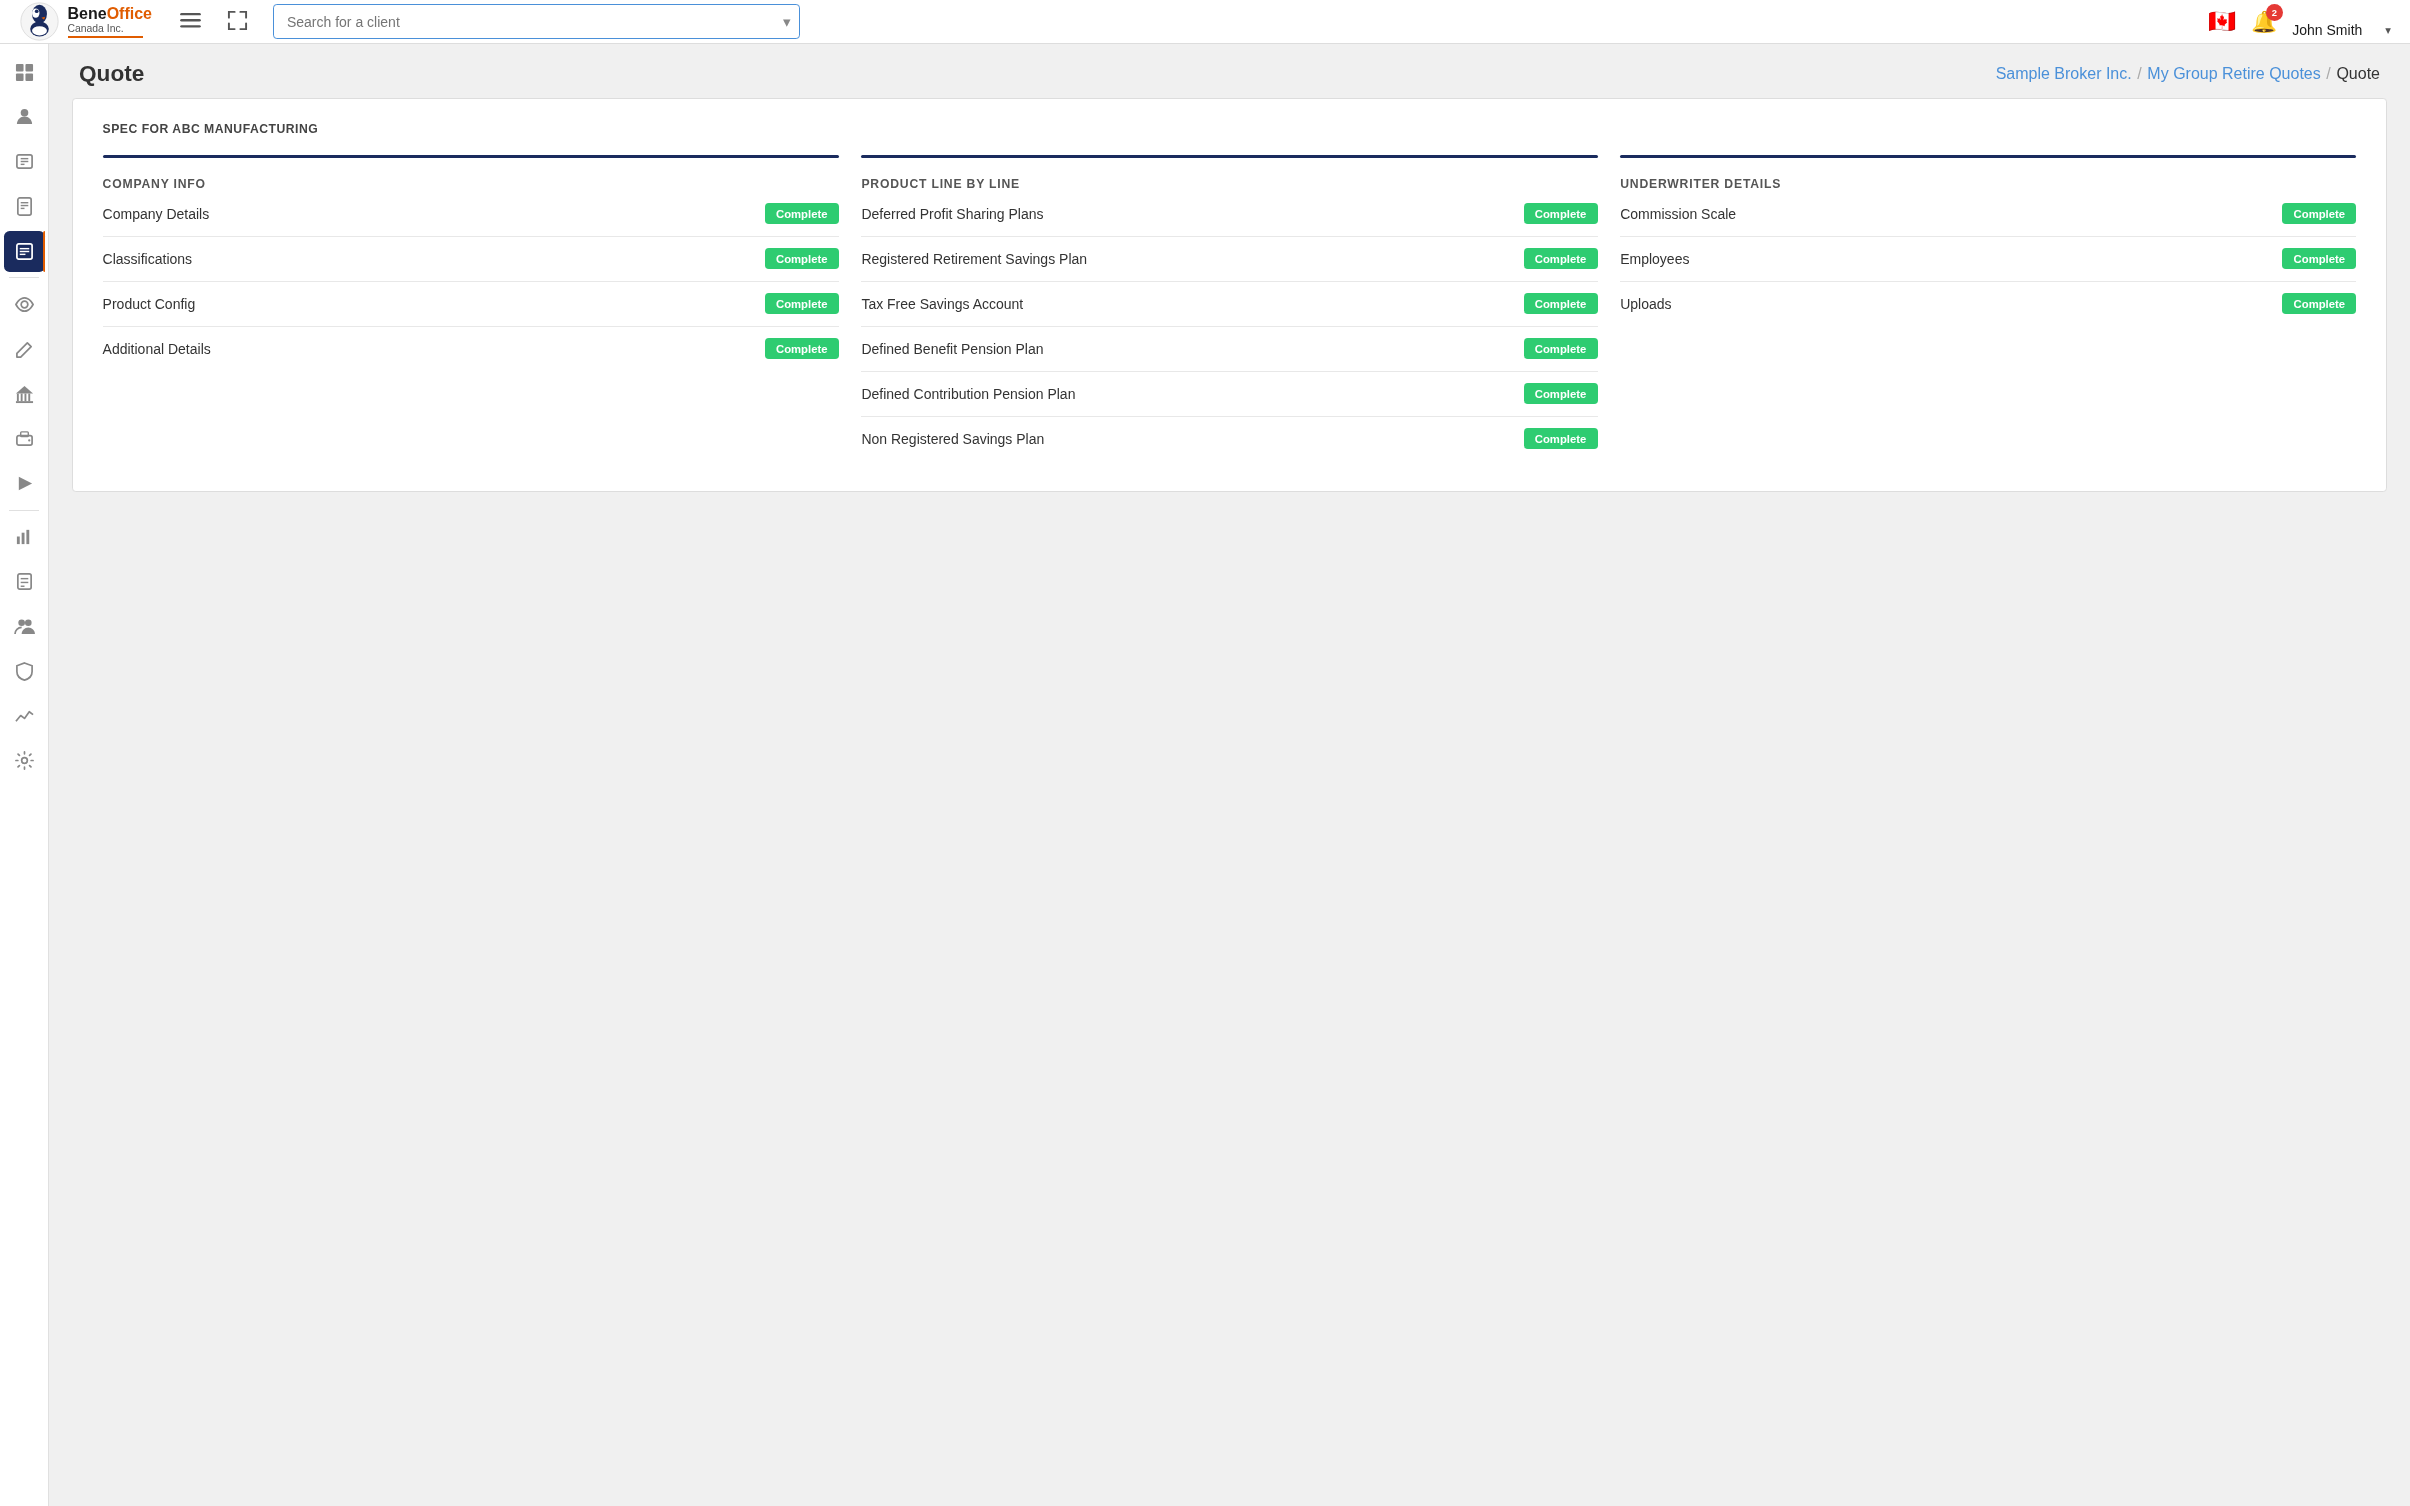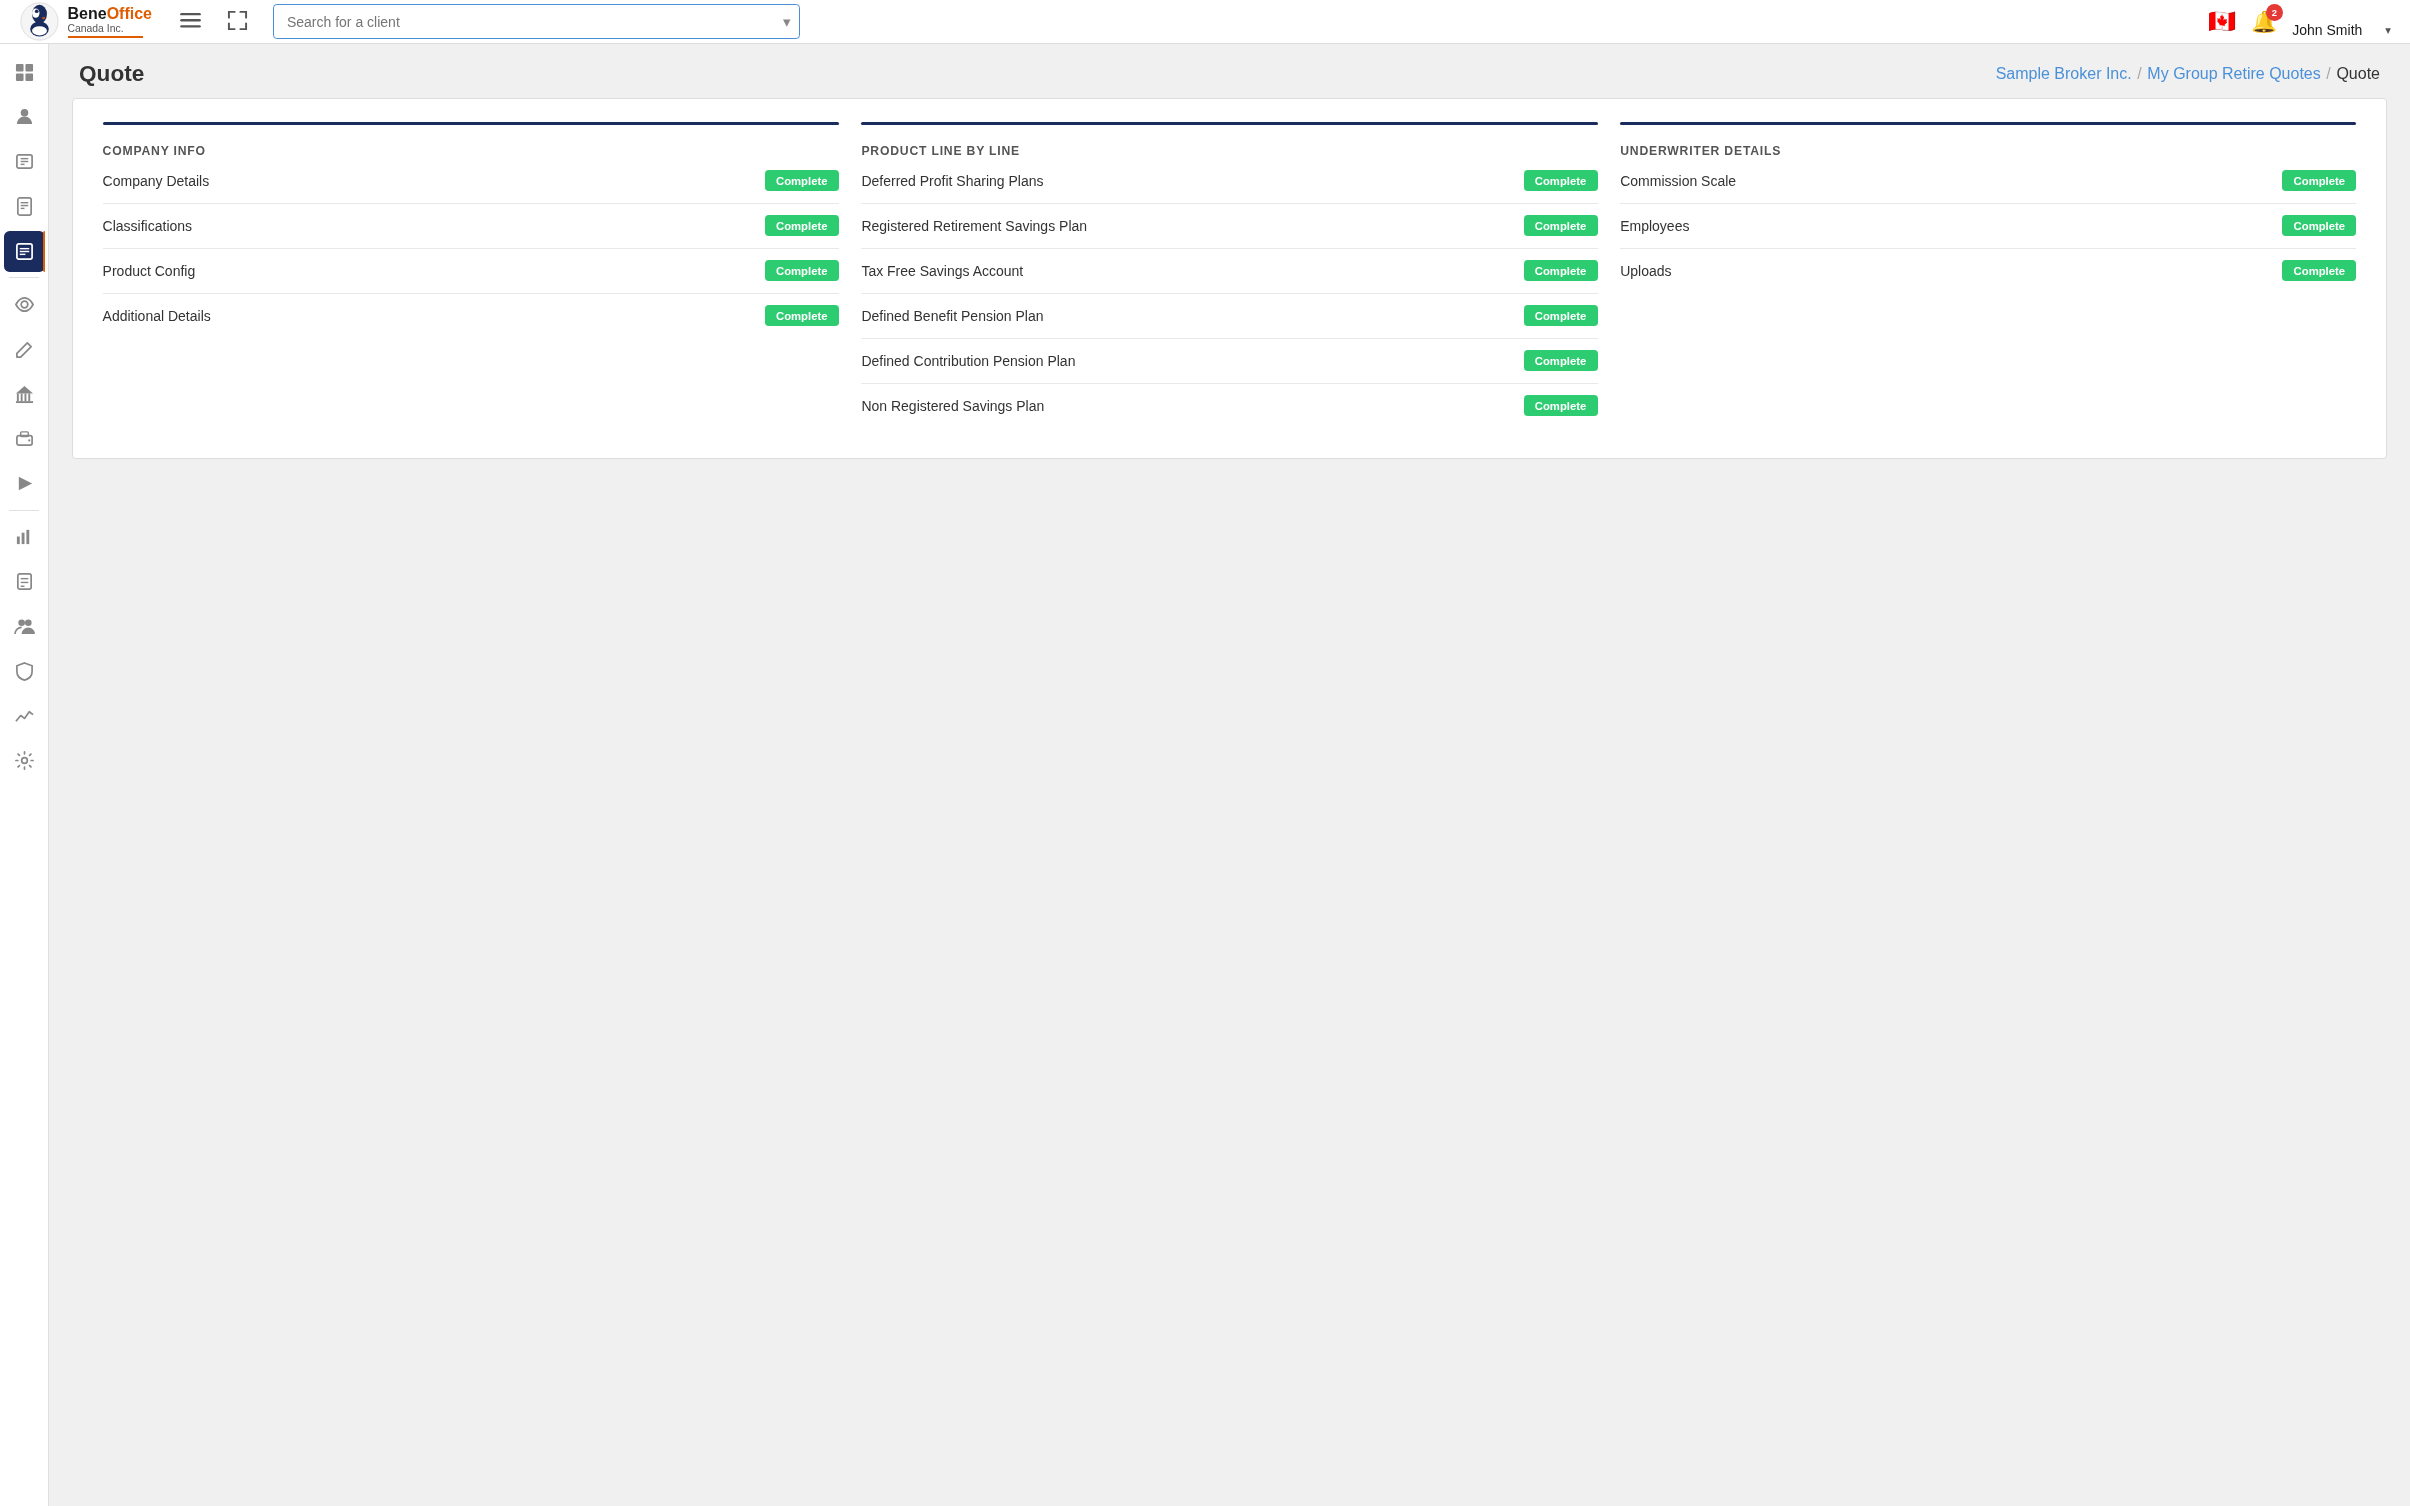--- a/index.html
+++ b/index.html
@@ -290,20 +290,21 @@
       <div class="breadcrumb">
         <a href="#">Sample Broker Inc.</a>
         <span class="sep">/</span>
         <a href="#">My Group Retire Quotes</a>
         <span class="sep">/</span>
         <span class="current">Quote</span>
       </div>
     </div>
 
     <div class="card">
+      <div class="spec-title">SPEC FOR  ABC MANUFACTURING</div>
 
 
       <div class="columns-row" id="columns-container">
 
       <div class="column">
             <div class="column-header-line"></div>
             <div class="column-title">COMPANY INFO</div>
             <div class="spec-row">
               <div class="spec-row-label">Company Details</div>
               <span class="status-badge">Complete</span>

